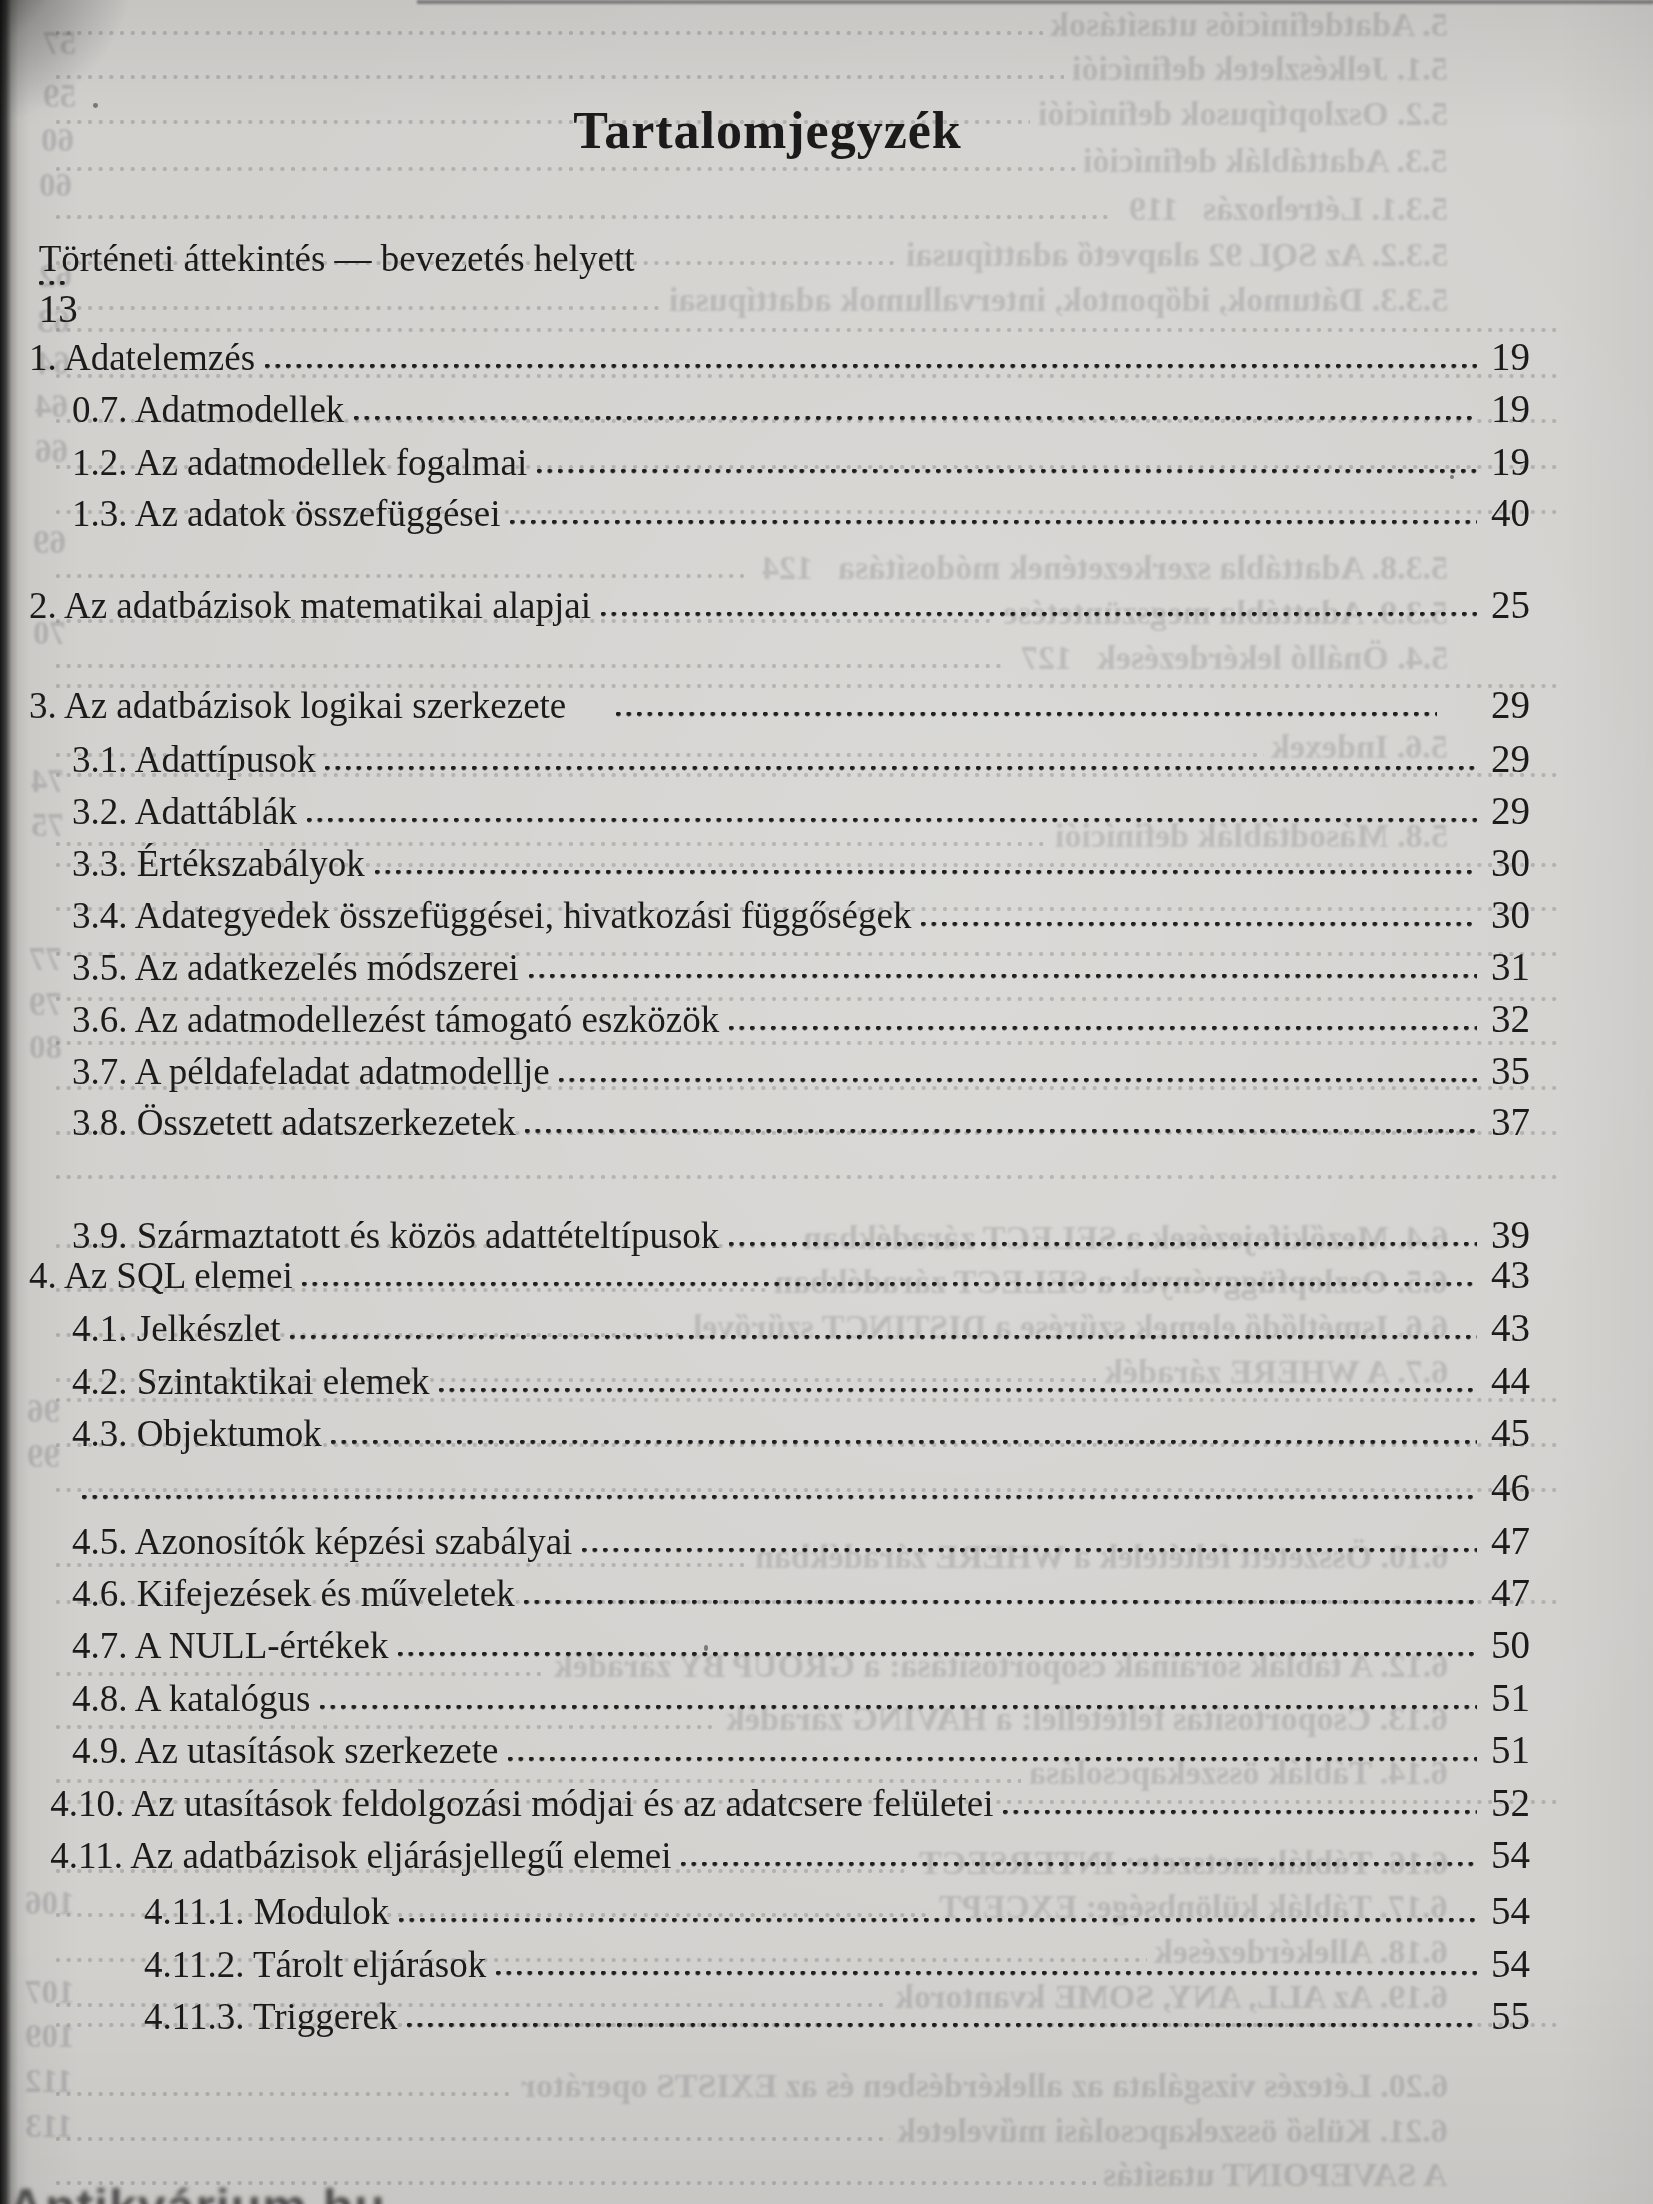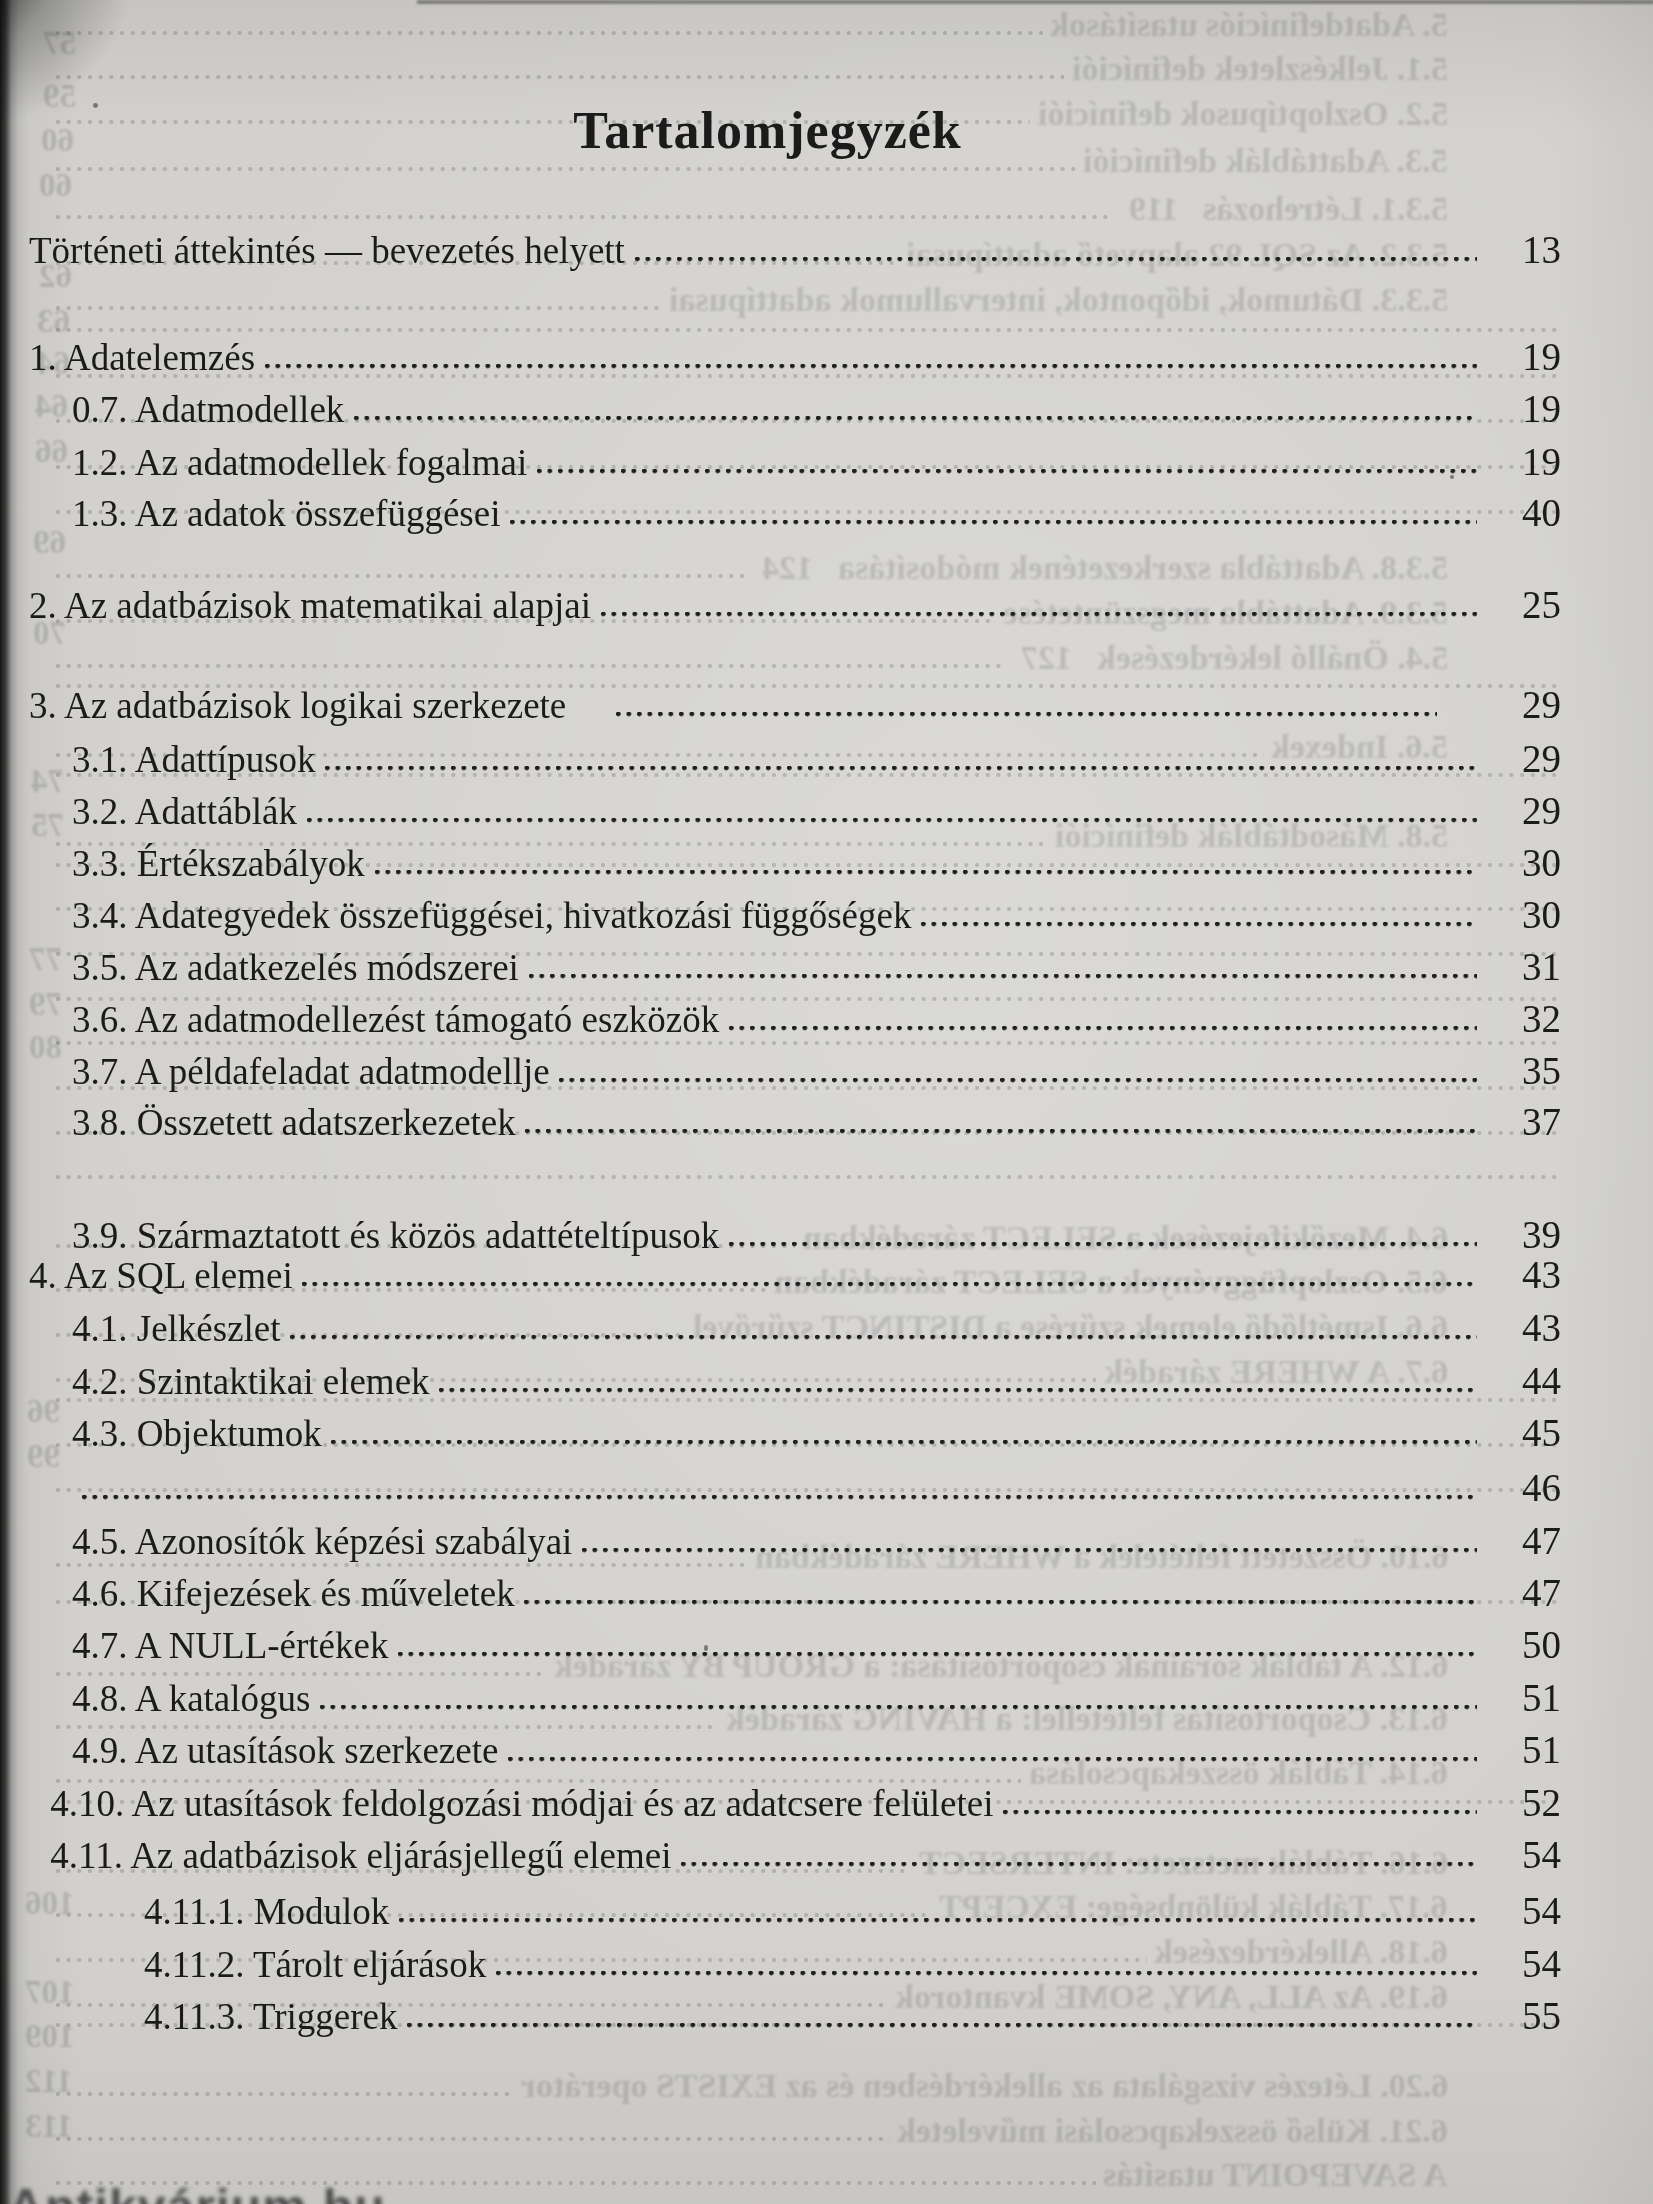--- a/index.html
+++ b/index.html
@@ -43,21 +43,21 @@
     position:absolute;left:29px;right:62px;
     display:flex;align-items:baseline;
     font-size:37px;line-height:1.18;white-space:nowrap;
   }
   .toc-row .lbl{flex:0 0 auto;}
   .toc-row .leader{
     flex:1 1 auto;height:5.8px;margin:0 13.6px 0 9.7px;min-width:29px;
     background-image:radial-gradient(circle at 2.3px 2.9px, #1e1e1e 2px, rgba(0,0,0,0) 2.7px);
     background-size:10.5px 5.8px;background-repeat:repeat-x;background-position:left bottom 1px;
   }
-  .toc-row .pg{flex:0 0 auto;min-width:101px;text-align:center;font-size:39px;}
+  .toc-row .pg{flex:0 0 auto;min-width:101px;text-align:left;font-size:39px;}
   .lvl0{padding-left:0px;}
   .lvl1{padding-left:43px;}
   .lvl1w{padding-left:21.3px;}
   .lvl2{padding-left:115px;}
 
   
   .bleed-row{
     position:absolute;left:56px;display:flex;align-items:baseline;
     font-size:34px;white-space:nowrap;pointer-events:none;
   }
@@ -293,21 +293,21 @@
       <span class="ghost-num" style="left: 27px; top: 1438px;">99</span>
       <span class="ghost-num" style="left: 25px; top: 1885px;">106</span>
       <span class="ghost-num" style="left: 25px; top: 1974px;">107</span>
       <span class="ghost-num" style="left: 25px; top: 2018px;">109</span>
       <span class="ghost-num" style="left: 25px; top: 2063px;">112</span>
       <span class="ghost-num" style="left: 25px; top: 2108px;">113</span>
     </div>
 
   <div class="title">Tartalomjegyzék</div>
   <div id="toc-list">
-      <div class="toc-row lvl0" style="top: 227px;">
+      <div class="toc-row lvl0" style="top: 237px; flex-direction: column;">
         <span class="lbl">Történeti áttekintés — bevezetés helyett</span>
         <div class="leader"></div>
         <span class="pg">13</span>
       </div>
       <div class="toc-row lvl0" style="top: 334px;">
         <span class="lbl">1. Adatelemzés</span>
         <div class="leader"></div>
         <span class="pg">19</span>
       </div>
       <div class="toc-row lvl1" style="top: 386px;">

